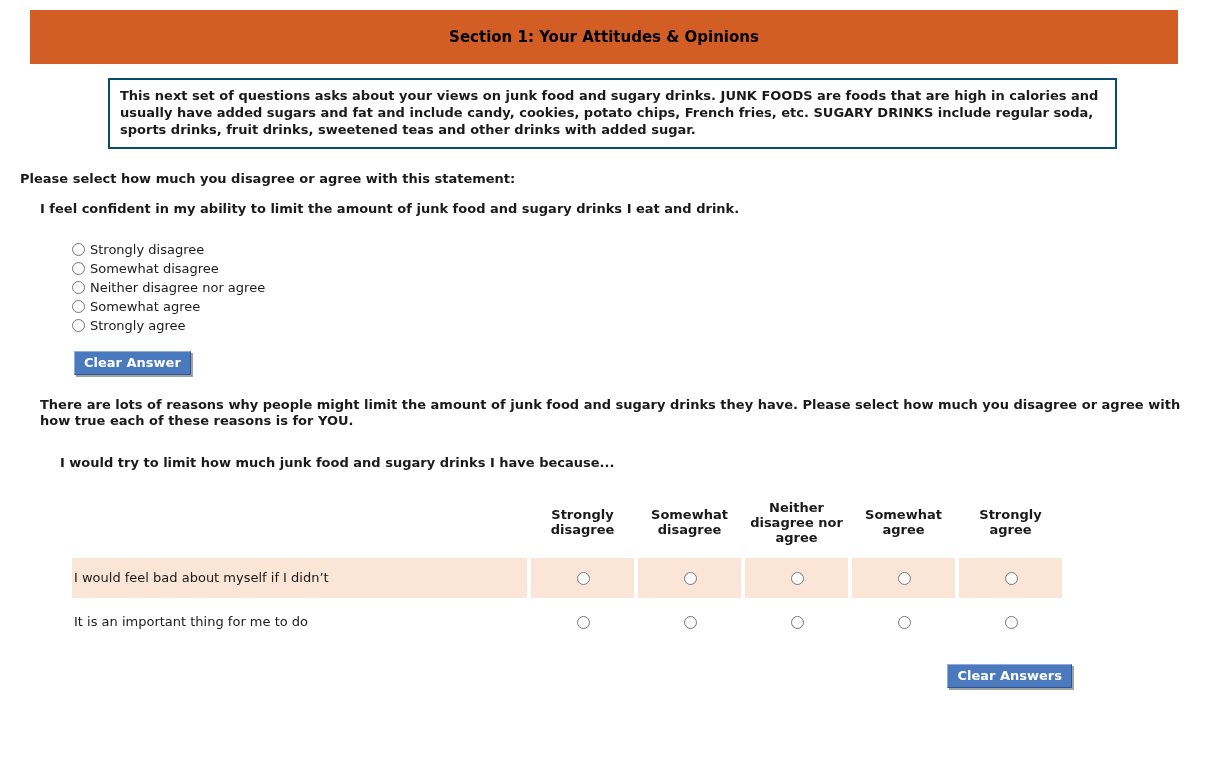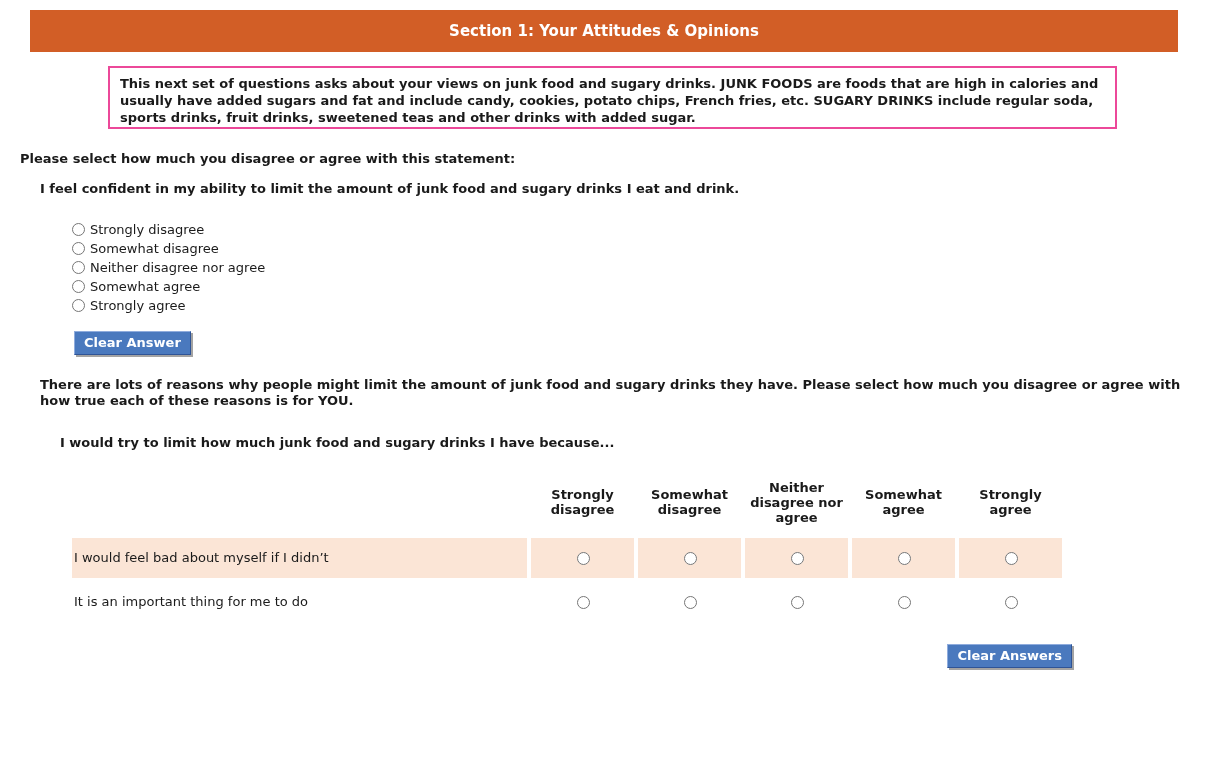--- a/index.html
+++ b/index.html
@@ -8,34 +8,34 @@
     width: 1208px;
     height: 759px;
     background: #ffffff;
     color: #1a1a1a;
     font-family: "DejaVu Sans", "Liberation Sans", sans-serif;
     overflow: hidden;
   }
 
   .header-bar {
     margin: 10px 30px 0 30px;
-    height: 42px;
+    height: 54px;
     background: #D25E26;
-    color: #ffffff;
+    color: #000000;
     font-size: 15px;
     font-weight: bold;
     display: flex;
     align-items: center;
     justify-content: center;
   }
 
   .info-box {
     margin: 14px 91px 0 108px;
-    border: 2px solid #ec4899;
-    padding: 7px 10px 1px 10px;
+    border: 2px solid #0c4a6e;
+    padding: 7px 10px 9px 10px;
     font-size: 13px;
     font-weight: bold;
     line-height: 17px;
   }
 
   .q-prompt   { margin: 22px 40px 0 20px; font-size: 13px; font-weight: bold; }
   .q-statement{ margin: 15px 40px 0 40px; font-size: 13px; font-weight: bold; }
 
   .options { margin: 24px 0 0 72px; font-size: 13px; }
   .option  { display: flex; align-items: center; height: 19px; }

